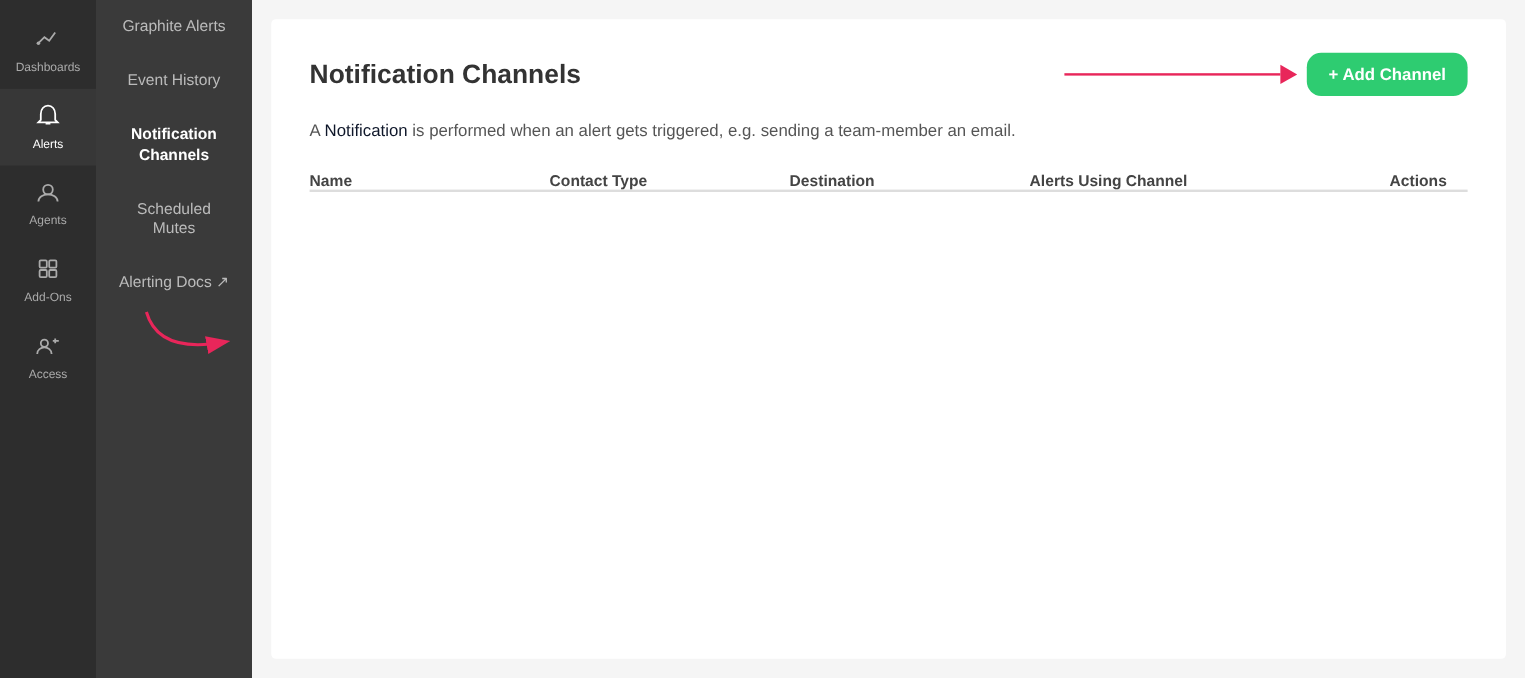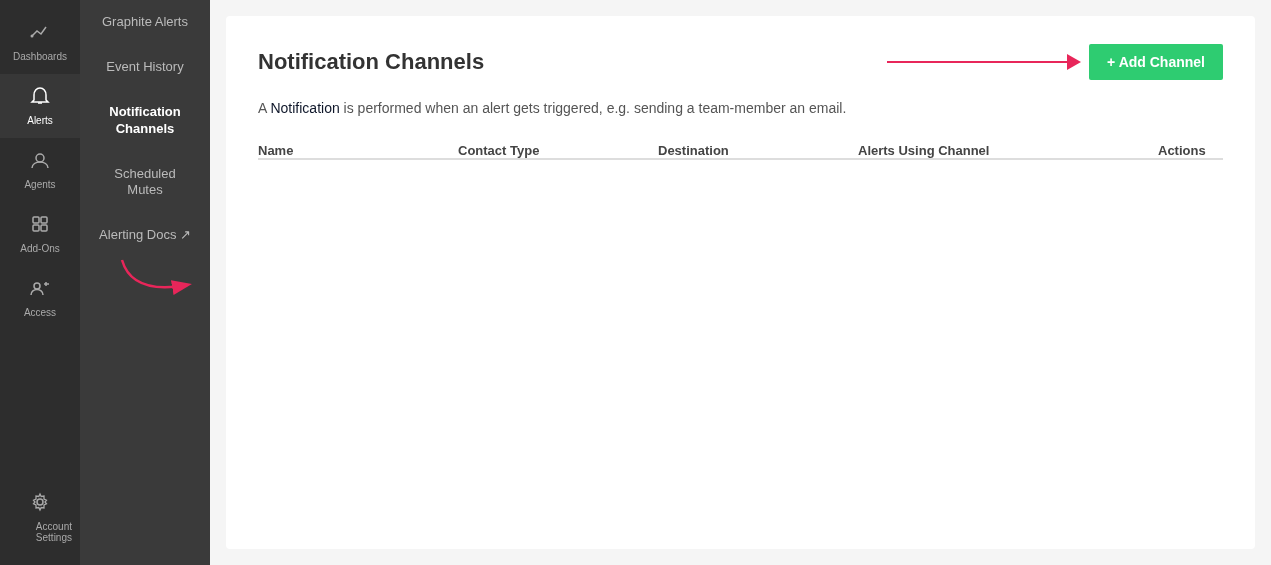--- a/index.html
+++ b/index.html
@@ -18,21 +18,21 @@
     }
     .sidebar-item {
       display: flex;
       flex-direction: column;
       align-items: center;
       padding: 12px 8px;
       width: 100%;
       cursor: pointer;
       color: #aaa;
       font-size: 11px;
-      text-align: right;
+      text-align: left;
       gap: 4px;
     }
     .sidebar-item.active { color: #fff; }
     .sidebar-item .icon { font-size: 18px; }
 
     
     .submenu {
       width: 130px;
       background: #3a3a3a;
       display: flex;
@@ -74,21 +74,21 @@
     .page-title {
       font-size: 22px;
       font-weight: 600;
       color: #333;
     }
 
     .add-channel-btn {
       background: #2ecc71;
       color: #fff;
       border: none;
-      border-radius: 2px;
+      border-radius: 12px;
       padding: 10px 18px;
       font-size: 14px;
       font-weight: 600;
       cursor: pointer;
       display: flex;
       align-items: center;
       gap: 6px;
       white-space: nowrap;
     }
 
@@ -174,29 +174,20 @@
       <svg width="20" height="20" viewBox="0 0 20 20" fill="none">
         <circle cx="7" cy="8" r="3" stroke="#aaa" stroke-width="1.5" fill="none"></circle>
         <path d="M1 17 C1 13.5 4 11.5 7 11.5 C10 11.5 13 13.5 13 17" stroke="#aaa" stroke-width="1.5" fill="none"></path>
         <line x1="14" y1="6" x2="19" y2="6" stroke="#aaa" stroke-width="1.5"></line>
         <line x1="16" y1="4" x2="16" y2="8" stroke="#aaa" stroke-width="1.5"></line>
       </svg>
     </span>
     <span style="font-size:10px;color:#aaa;">Access</span>
   </div>
 
-  <div class="sidebar-item" style="margin-top: auto; margin-bottom: 10px;">
-    <span class="icon">
-      <svg width="20" height="20" viewBox="0 0 20 20" fill="none">
-        <circle cx="10" cy="10" r="3" stroke="#aaa" stroke-width="1.5" fill="none"></circle>
-        <path d="M10 2 L11.2 4.5 L14 4 L14 7 L16.5 8.2 L15 10 L16.5 11.8 L14 13 L14 16 L11.2 15.5 L10 18 L8.8 15.5 L6 16 L6 13 L3.5 11.8 L5 10 L3.5 8.2 L6 7 L6 4 L8.8 4.5 Z" stroke="#aaa" stroke-width="1.3" fill="none"></path>
-      </svg>
-    </span>
-    <span style="font-size:10px;color:#aaa;">Account Settings</span>
-  </div>
 </div>
 
 <div class="left-panel">
   <div class="submenu">
     <div class="submenu-item">Graphite Alerts</div>
     <div class="submenu-item">Event History</div>
     <div class="submenu-item active">Notification Channels</div>
     <div class="submenu-item">Scheduled Mutes</div>
     <div class="submenu-item">Alerting Docs ↗</div>
   </div>

